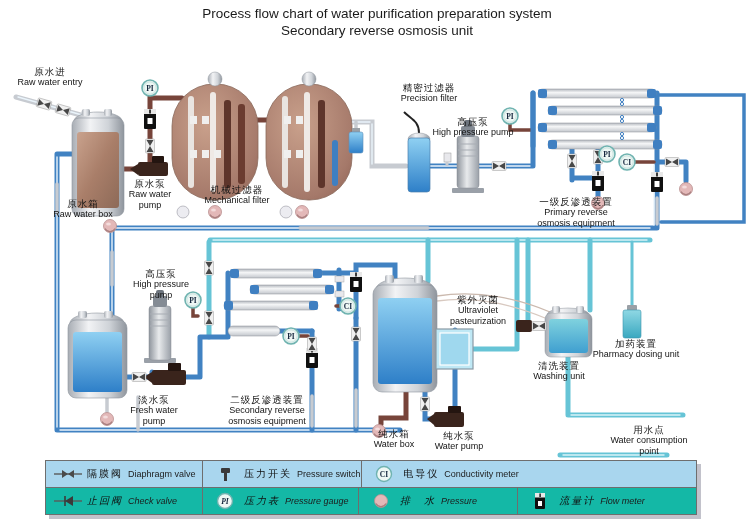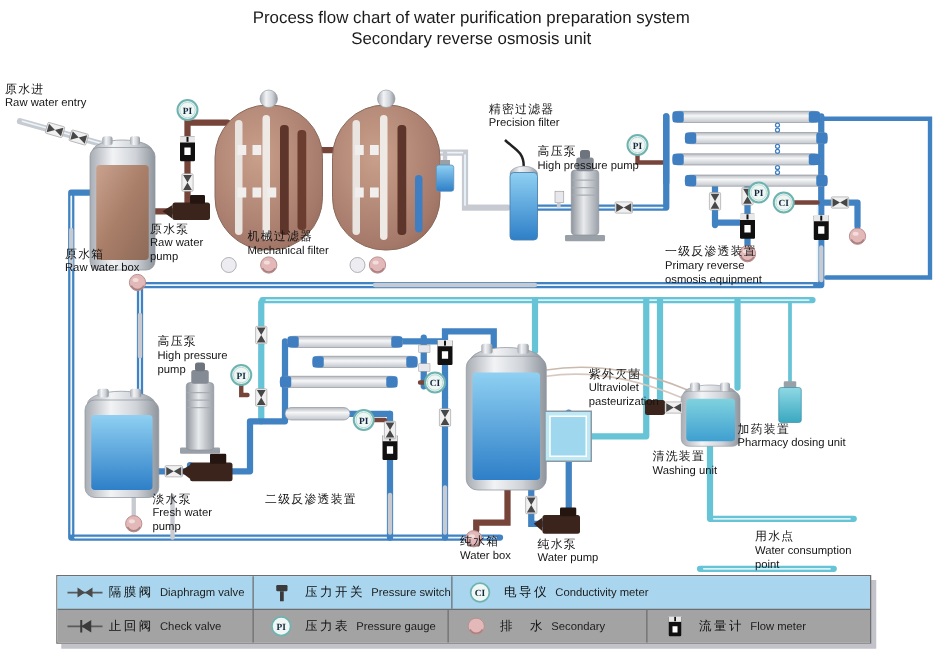--- a/index.html
+++ b/index.html
@@ -1,39 +1,39 @@
 <!DOCTYPE html>
 <html><head>
 <meta charset="utf-8">
 <style>
   html,body{margin:0;padding:0;background:#fff;}
   .stage{position:relative;width:754px;height:528px;background:#ffffff;
          font-family:"Liberation Sans",sans-serif;overflow:hidden;}
   .title{position:absolute;left:0;top:6px;width:754px;text-align:center;
          color:#1b1b1b;font-size:13.5px;line-height:1.25;}
-  .lbl{position:absolute;text-align:left;color:#141414;font-size:9px;line-height:1.18;}
+  .lbl{position:absolute;text-align:center;color:#141414;font-size:9px;line-height:1.18;}
   .lbl .zh{font-size:9.5px;letter-spacing:1px;}
   svg{position:absolute;left:0;top:0;}
   .pb{stroke:#4182c2;stroke-width:5;fill:none;stroke-linecap:round;}
   .pbt{stroke:#4182c2;stroke-width:3.5;fill:none;stroke-linecap:round;}
   .pc{stroke:#66c4d6;stroke-width:5;fill:none;stroke-linecap:round;}
   .pct{stroke:#66c4d6;stroke-width:3;fill:none;stroke-linecap:round;}
   .pn{stroke:#77443a;stroke-width:5;fill:none;stroke-linecap:round;}
   .pnt{stroke:#77443a;stroke-width:3.5;fill:none;stroke-linecap:round;}
   .pw{stroke:#c7cbd1;stroke-width:5;fill:none;stroke-linecap:round;}
   .pwt{stroke:#c7cbd1;stroke-width:3.5;fill:none;stroke-linecap:round;}
   .hl{stroke:#eaf4fb;stroke-width:1.4;fill:none;stroke-linecap:round;}
   .hlc{stroke:#d9f2f7;stroke-width:1.4;fill:none;stroke-linecap:round;}
   .gauge-t{font-family:"Liberation Serif",serif;font-size:7.5px;font-weight:bold;fill:#15263d;}
   
   .legend{position:absolute;left:45px;top:460px;width:650px;border:1px solid #6e6e6e;
           box-shadow:4px 4px 0 #c2c2cb;}
   .lrow{display:flex;height:26px;}
   .lrow1{background:#a9d6ee;border-bottom:1px solid #6e6e6e;}
-  .lrow2{background:#a3a3a3;}
+  .lrow2{background:#14b8a6;font-style:italic;}
   .lcell{display:flex;align-items:center;padding-left:7px;box-sizing:border-box;}
   .lcell+.lcell{border-left:1px solid #6e6e6e;}
   .c1{flex:0 0 24%;} .c2{flex:0 0 24%;} .c3{flex:0 0 24.5%;} .c4{flex:0 0 27.5%;}
   .licon{width:30px;height:18px;flex:0 0 30px;position:static;}
   .lzh{font-size:10px;color:#101010;letter-spacing:2px;margin:0 5px 0 4px;white-space:pre;}
   .len{font-size:9px;color:#1c1c1c;}
 </style>
 </head>
 <body>
 
@@ -426,30 +426,31 @@
 <div class="lbl" style="left:122px;top:394px;width:64px;">
   <div class="zh">淡水泵</div>
   <div class="en">Fresh water pump</div>
 </div>
 <div class="lbl" style="left:126px;top:268px;width:70px;">
   <div class="zh">高压泵</div>
   <div class="en">High pressure pump</div>
 </div>
 <div class="lbl" style="left:212px;top:394px;width:110px;">
   <div class="zh">二级反渗透装置</div>
+  <div class="en">Secondary reverse osmosis equipment</div>
 </div>
 <div class="lbl" style="left:368px;top:428px;width:52px;">
   <div class="zh">纯水箱</div>
   <div class="en">Water box</div>
 </div>
 <div class="lbl" style="left:430px;top:430px;width:58px;">
   <div class="zh">纯水泵</div>
   <div class="en">Water pump</div>
 </div>
-<div class="lbl" style="left:438px;top:294px;width:80px;margin-left:33px;">
+<div class="lbl" style="left:438px;top:294px;width:80px;">
   <div class="zh">紫外灭菌</div>
   <div class="en">Ultraviolet pasteurization</div>
 </div>
 <div class="lbl" style="left:522px;top:360px;width:74px;">
   <div class="zh">清洗装置</div>
   <div class="en">Washing unit</div>
 </div>
 <div class="lbl" style="left:590px;top:338px;width:92px;">
   <div class="zh">加药装置</div>
   <div class="en">Pharmacy dosing unit</div>
@@ -503,21 +504,21 @@
       </svg>
       <span class="lzh">压力表</span>
       <span class="len">Pressure gauge</span>
     </div>
     <div class="lcell c3">
       <svg class="licon" viewBox="0 0 30 18">
         <circle cx="15" cy="9" r="6.5" fill="#e3b8b8" stroke="#b98f8f" stroke-width="0.8"></circle>
         <path d="M10,11.5 A5.6,5.6 0 0 0 20,11.5" stroke="#a97f7f" stroke-width="1.2" fill="none"></path>
       </svg>
       <span class="lzh">排　水</span>
-      <span class="len">Secondary</span>
+      <span class="len">Pressure</span>
     </div>
     <div class="lcell c4">
       <svg class="licon" viewBox="0 0 30 18">
         <rect x="10" y="1" width="10" height="16" rx="1" fill="#101010"></rect>
         <rect x="10" y="1" width="10" height="4.5" fill="#e8e8e8"></rect>
         <rect x="14.4" y="1.5" width="1.4" height="3.5" fill="#101010"></rect>
         <rect x="13" y="9" width="4" height="5" fill="#ffffff"></rect>
       </svg>
       <span class="lzh">流量计</span>
       <span class="len">Flow meter</span>

